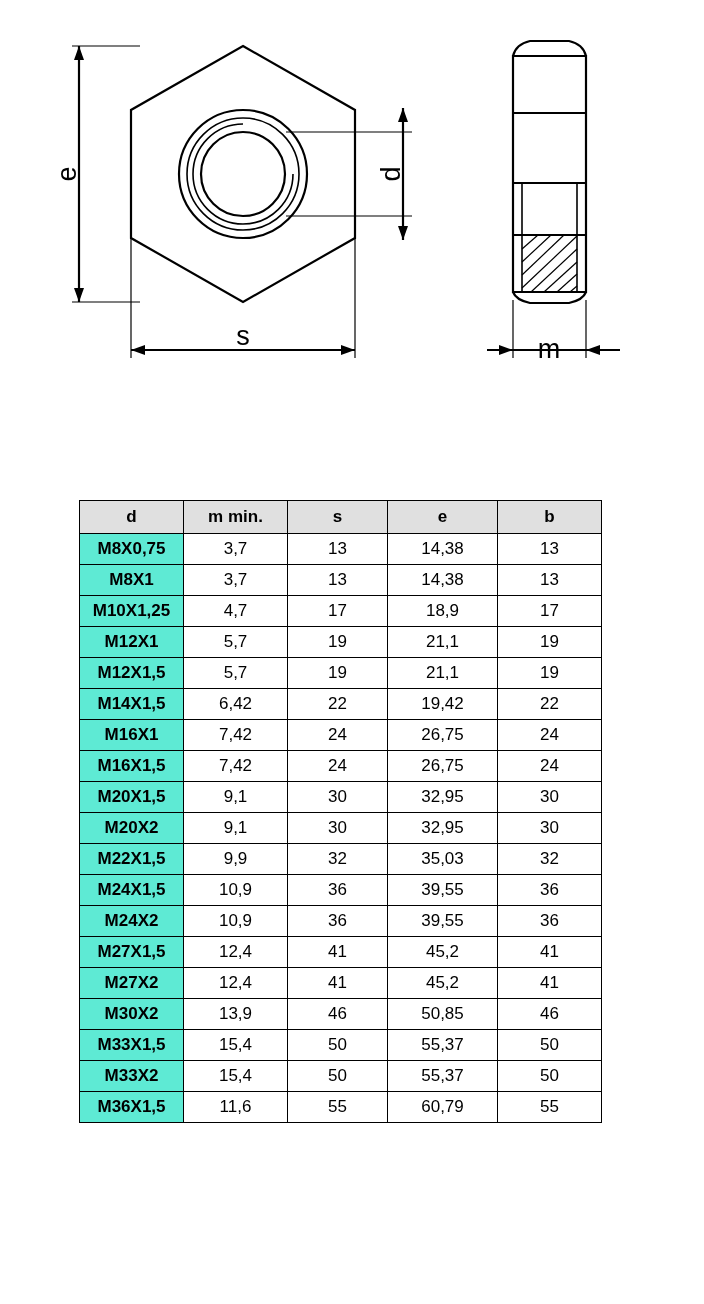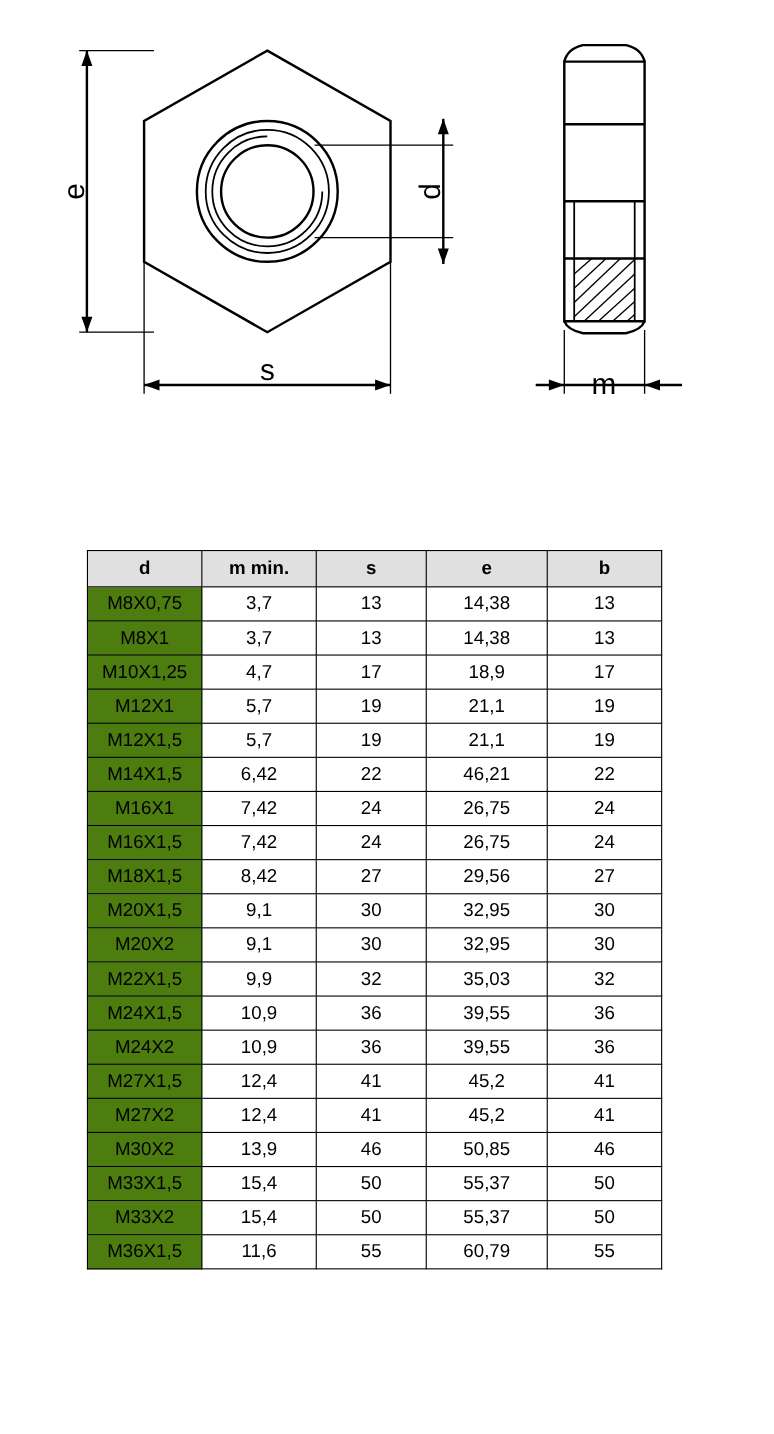--- a/index.html
+++ b/index.html
@@ -55,22 +55,22 @@
     padding: 0;
     color: #000000;
   }
   table.spec thead th {
     background: #e0e0e0;
     font-weight: bold;
     height: 32px;
     font-size: 17px;
   }
   table.spec td.col-d {
-    background: #4d7c0f;
-    font-weight: normal;
+    background: #5eead4;
+    font-weight: bold;
   }
   table.spec td.val {
     background: #ffffff;
     font-weight: normal;
   }
   col.c0 { width: 104px; }
   col.c1 { width: 104px; }
   col.c2 { width: 100px; }
   col.c3 { width: 110px; }
   col.c4 { width: 104px; }
@@ -199,45 +199,38 @@
           <td class="col-d">M12X1,5</td>
           <td class="val">5,7</td>
           <td class="val">19</td>
           <td class="val">21,1</td>
           <td class="val">19</td>
         </tr>
         <tr>
           <td class="col-d">M14X1,5</td>
           <td class="val">6,42</td>
           <td class="val">22</td>
-          <td class="val">46,21</td>
+          <td class="val">19,42</td>
           <td class="val">22</td>
         </tr>
         <tr>
           <td class="col-d">M16X1</td>
           <td class="val">7,42</td>
           <td class="val">24</td>
           <td class="val">26,75</td>
           <td class="val">24</td>
         </tr>
         <tr>
           <td class="col-d">M16X1,5</td>
           <td class="val">7,42</td>
           <td class="val">24</td>
           <td class="val">26,75</td>
           <td class="val">24</td>
         </tr>
         <tr>
-          <td class="col-d">M18X1,5</td>
-          <td class="val">8,42</td>
-          <td class="val">27</td>
-          <td class="val">29,56</td>
-          <td class="val">27</td>
-        </tr>
-        <tr>
           <td class="col-d">M20X1,5</td>
           <td class="val">9,1</td>
           <td class="val">30</td>
           <td class="val">32,95</td>
           <td class="val">30</td>
         </tr>
         <tr>
           <td class="col-d">M20X2</td>
           <td class="val">9,1</td>
           <td class="val">30</td>

